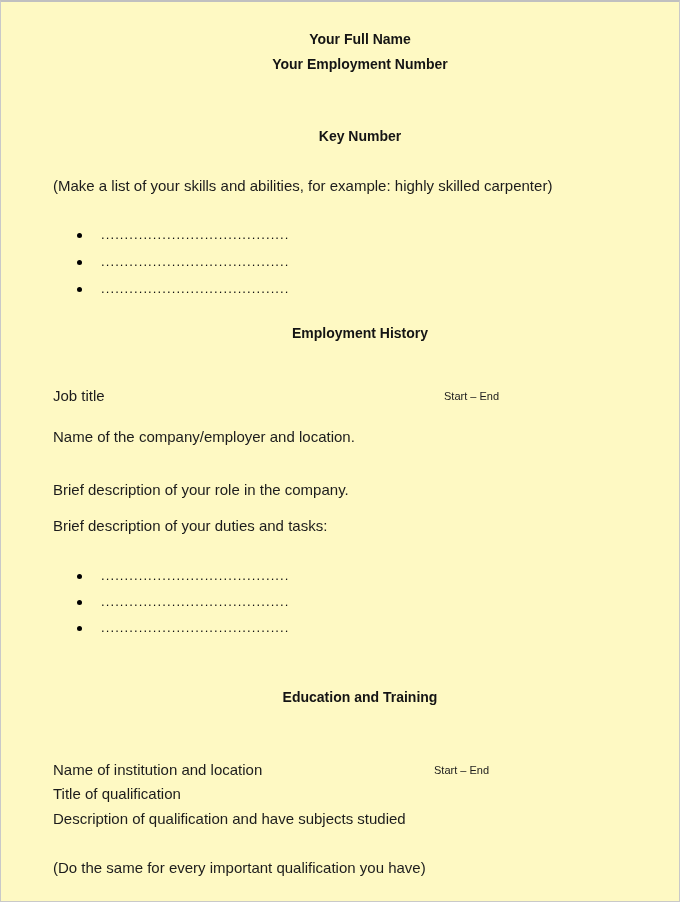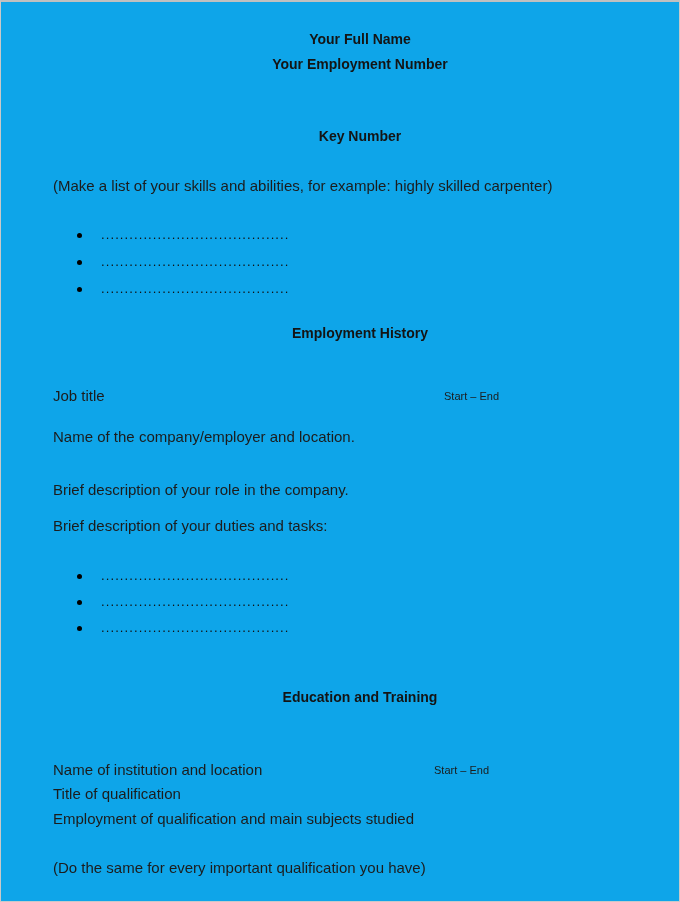--- a/index.html
+++ b/index.html
@@ -7,21 +7,21 @@
   body {
     width: 680px;
     height: 902px;
     font-family: "Liberation Sans", sans-serif;
     color: #1c1c1c;
   }
   .page {
     position: relative;
     width: 680px;
     height: 902px;
-    background: #0ea5e9;
+    background: #fef9c3;
     border: 1px solid #c9c9c9;
     border-top: 2px solid #c0c0c0;
     overflow: hidden;
   }
   .line {
     position: absolute;
     left: 52px;
     right: 12px;
     height: 16px;
     line-height: 16px;
@@ -110,17 +110,17 @@
     <span class="bullet-dot"></span>
     <span class="dotted">........................................</span>
   </div>
 
   <div class="line centered" style="top:687px">Education and Training</div>
 
   <div class="line" style="top:760px">Name of institution and location</div>
   <div class="right-col" style="top:760px; left:433px">Start – End</div>
 
   <div class="line" style="top:784px">Title of qualification</div>
-  <div class="line" style="top:809px">Employment of qualification and main subjects studied</div>
+  <div class="line" style="top:809px">Description of qualification and have subjects studied</div>
 
   <div class="line" style="top:858px">(Do the same for every important qualification you have)</div>
 
 </div>
 
 </body></html>

